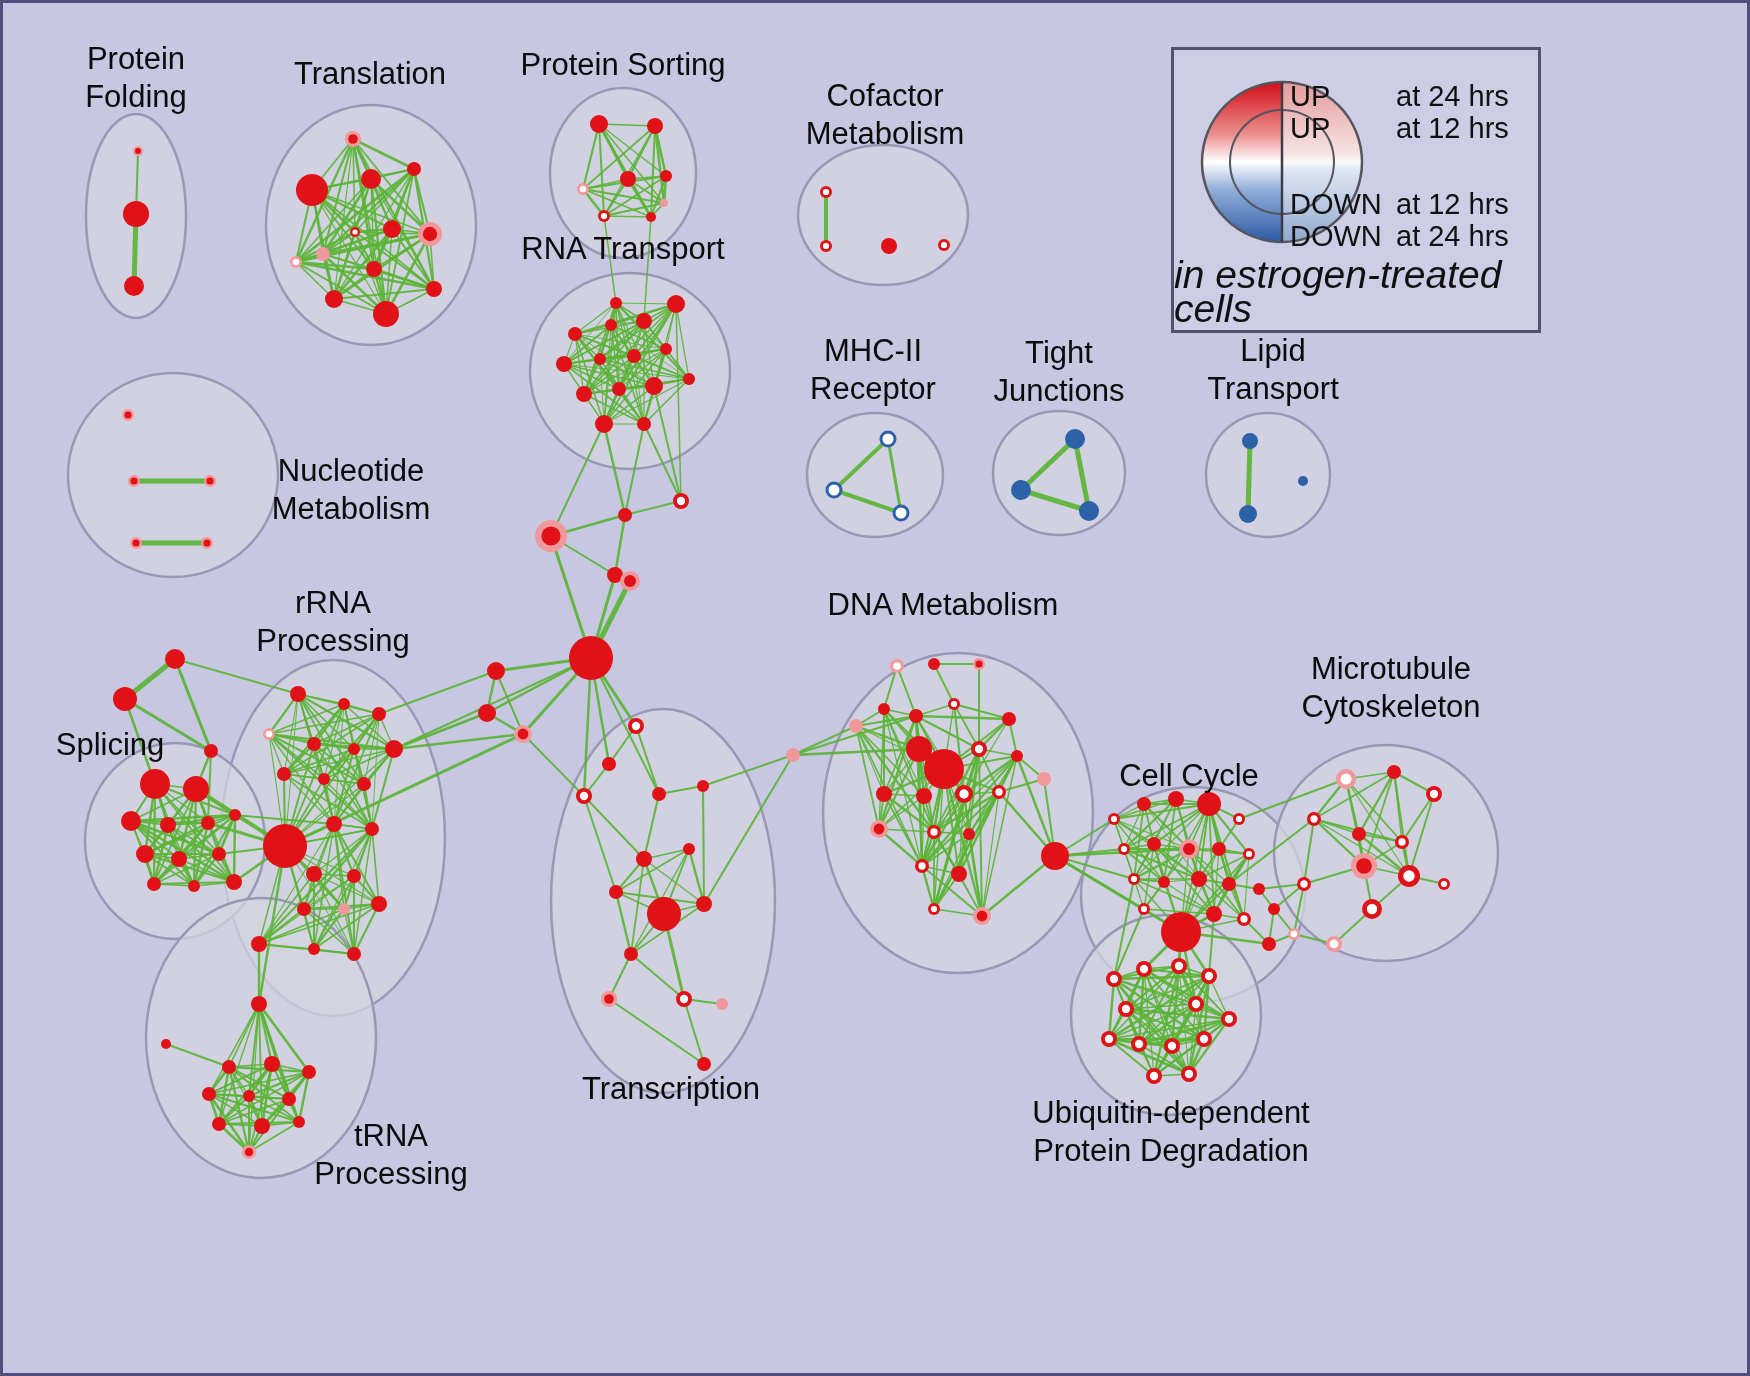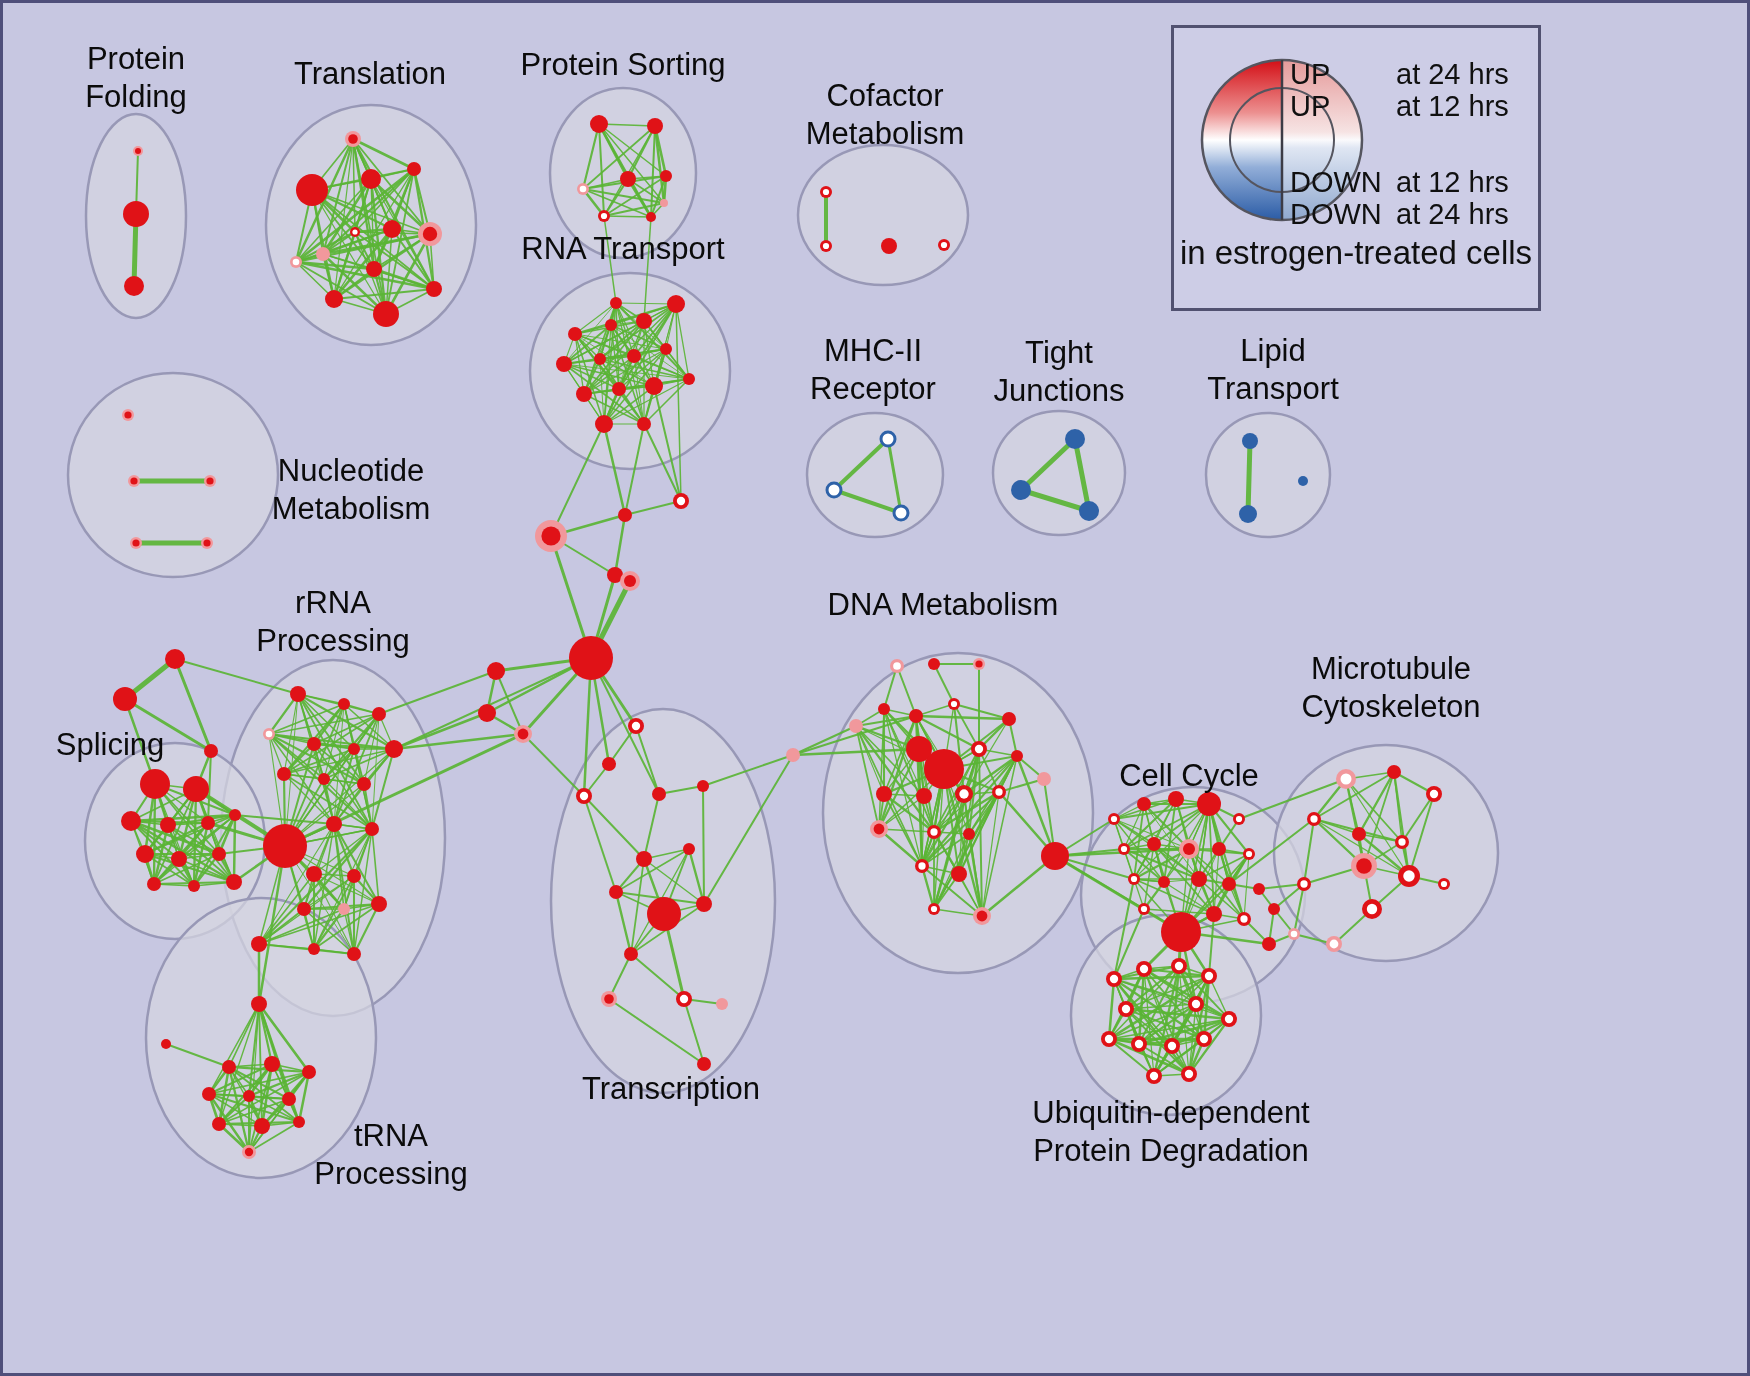--- a/index.html
+++ b/index.html
@@ -1,25 +1,25 @@
 <!DOCTYPE html>
 <html><head>
 <meta charset="utf-8">
 <style>
   html,body{margin:0;padding:0;background:#b9b9d6;}
   .stage{position:relative;width:1750px;height:1376px;background:#c7c7e1;border:3px solid #4f4f7a;
          box-sizing:border-box;overflow:hidden;font-family:"Liberation Sans",sans-serif;padding-left:42px;}
   #net{position:absolute;left:0;top:0;}
   .clabel{font-size:31px;fill:#0b0b0b;text-anchor:middle;font-family:"Liberation Sans",sans-serif;}
-  .legend{position:absolute;left:1168px;top:22px;width:370px;height:286px;background:#cdcde6;
+  .legend{position:absolute;left:1168px;top:44px;width:370px;height:286px;background:#cdcde6;
           border:3px solid #515170;box-sizing:border-box;}
   .legend-ring{position:absolute;left:22px;top:26px;}
   .lrow{position:absolute;left:116px;display:flex;font-size:29px;color:#101010;white-space:nowrap;}
   .lrow .dir{display:inline-block;width:106px;}
-  .lcap{position:absolute;left:0;right:0;top:208px;text-align:center;font-size:33px;color:#101010;line-height:34px;}
+  .lcap{position:absolute;left:0;right:0;top:208px;text-align:left;font-size:39px;color:#101010;line-height:34px;font-style:italic;}
 </style>
 </head>
 <body>
 
 <div class="stage">
 
   <svg id="net" width="1750" height="1376" viewBox="0 0 1750 1376">
       <g>
         <ellipse cx="133" cy="213" rx="50" ry="102" fill="#d6d6e0" fill-opacity="0.72" stroke="#9898b6" stroke-width="2.5"></ellipse>
         <ellipse cx="368" cy="222" rx="105" ry="120" fill="#d6d6e0" fill-opacity="0.72" stroke="#9898b6" stroke-width="2.5"></ellipse>

